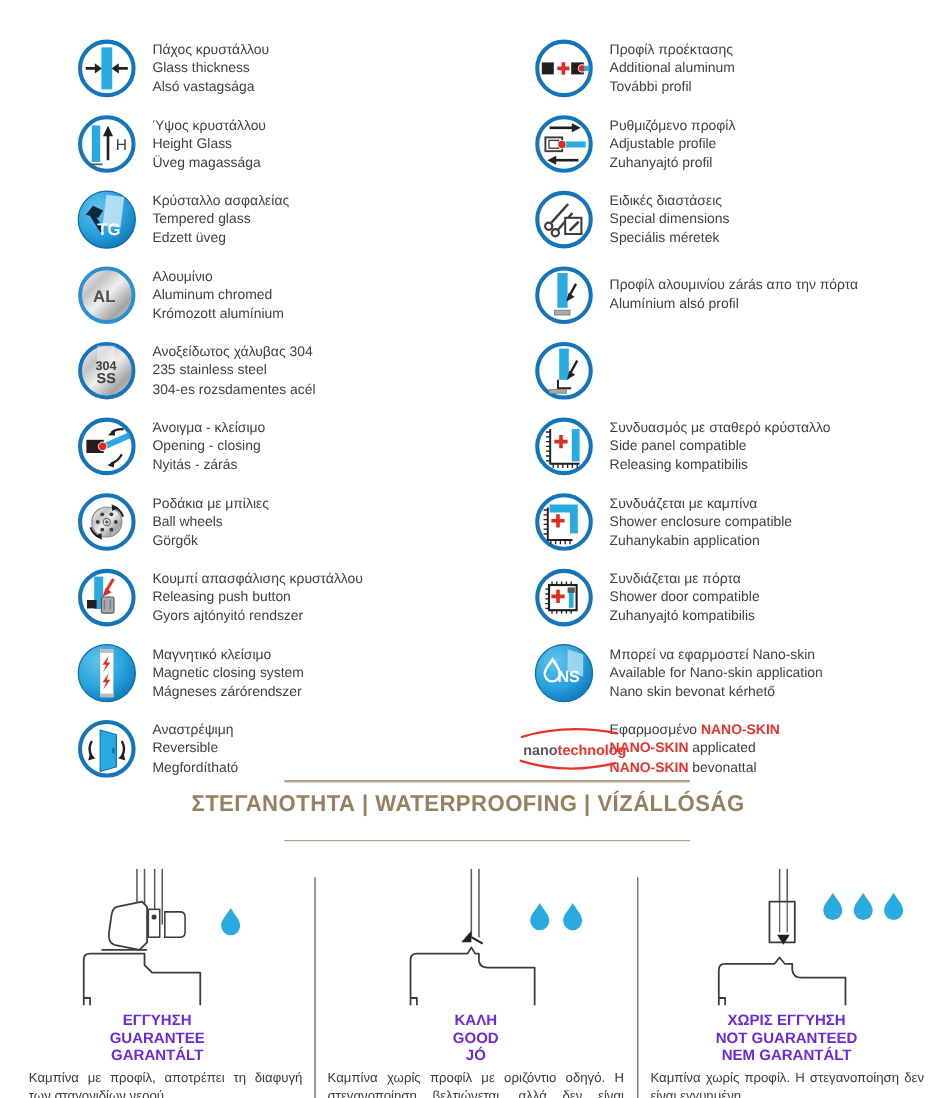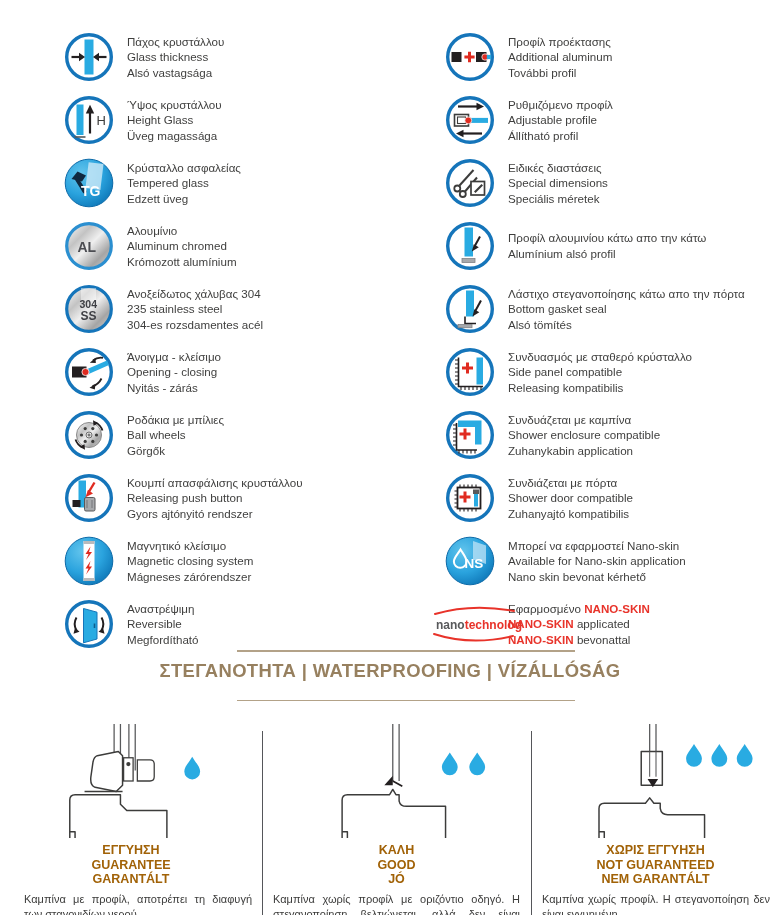--- a/index.html
+++ b/index.html
@@ -26,21 +26,21 @@
     transform:scaleX(.97);
   }
   .wp-divider{position:absolute;top:731px;height:184px;width:1px;background:#55565a}
   #wp-divider-1{left:262px}
   #wp-divider-2{left:531px}
   .wp-col{position:absolute;top:724px}
   #wp-col-0{left:0;width:262px}
   #wp-col-1{left:262px;width:269px}
   #wp-col-2{left:531px;width:249px}
   .wp-fig{display:flex;justify-content:center}
-  .wp-label{text-align:center;font-weight:bold;font-size:12.5px;line-height:14.6px;margin-top:5px;color:#a16207}
+  .wp-label{text-align:center;font-weight:bold;font-size:12.5px;line-height:14.6px;margin-top:5px;color:#6d28d9}
   .wp-text{font-size:11px;line-height:15px;text-align:justify;margin-top:5px;color:#3c3c3b}
   #wp-col-0 .wp-text{padding:0 10px 0 24px}
   #wp-col-1 .wp-text{padding:0 11px}
   #wp-col-2 .wp-text{padding:0 10px 0 11px}
 </style>
 </head>
 <body>
 
 <svg width="0" height="0" style="position:absolute">
   <defs>
@@ -266,21 +266,21 @@
           <path d="M18.5,34.8 L11,38.5 L18.5,42.2 Z" fill="#231f20"></path>
           <rect x="9.5" y="19.5" width="14" height="11.5" fill="#fff" stroke="#3c3c3b" stroke-width="1.6"></rect>
           <rect x="12.5" y="22" width="8" height="6.5" fill="#fff" stroke="#3c3c3b" stroke-width="1.1"></rect>
           <rect x="25" y="22.9" width="18" height="5" fill="#29abe2"></rect>
           <circle cx="23.3" cy="25.4" r="3.4" fill="#e02b20" stroke="#fff" stroke-width="0.7"></circle>
         </svg>
       </span>
       <div class="lines">
         <div>Ρυθμιζόμενο προφίλ</div>
         <div>Adjustable profile</div>
-        <div>Állítható profil</div>
+        <div>Zuhanyajtó profil</div>
       </div>
     </div>
     <div class="entry">
       <span class="icon-cell">
         <svg width="50" height="50" viewBox="0 0 50 50">
           <circle cx="25" cy="25" r="22.3" fill="#fff" stroke="#1575ba" stroke-width="3.4"></circle>
           <path d="M14.5,27.5 L28.5,12" stroke="#3c3c3b" stroke-width="2"></path>
           <path d="M20,33.5 L32,19.5" stroke="#3c3c3b" stroke-width="2"></path>
           <circle cx="12.3" cy="30.5" r="3" fill="none" stroke="#3c3c3b" stroke-width="1.8"></circle>
           <circle cx="17.8" cy="36" r="3" fill="none" stroke="#3c3c3b" stroke-width="1.8"></circle>
@@ -298,40 +298,35 @@
       <span class="icon-cell">
         <svg width="50" height="50" viewBox="0 0 50 50">
           <circle cx="25" cy="25" r="22.3" fill="#fff" stroke="#1575ba" stroke-width="3.4"></circle>
           <rect x="19.5" y="6.5" width="8.5" height="29" fill="#29abe2"></rect>
           <path d="M35,15.5 L29.5,25.5" stroke="#231f20" stroke-width="2"></path>
           <path d="M26.8,30.5 L28.8,23.2 L33.8,26.2 Z" fill="#231f20"></path>
           <rect x="17" y="37.5" width="13" height="4" fill="#a7a9ac" stroke="#808285" stroke-width="0.8"></rect>
         </svg>
       </span>
       <div class="lines">
-        <div>Προφίλ αλουμινίου κάτω απο την κάτω</div>
+        <div>Προφίλ αλουμινίου zárás απο την πόρτα</div>
         <div>Alumínium alsó profil</div>
       </div>
     </div>
     <div class="entry">
       <span class="icon-cell">
         <svg width="50" height="50" viewBox="0 0 50 50">
           <circle cx="25" cy="25" r="22.3" fill="#fff" stroke="#1575ba" stroke-width="3.4"></circle>
           <rect x="21" y="6.5" width="8" height="26" fill="#29abe2"></rect>
           <path d="M20,32.5 V39.5 H31" fill="none" stroke="#231f20" stroke-width="1.6"></path>
           <rect x="13" y="40.5" width="14" height="3.2" fill="#a7a9ac" stroke="#808285" stroke-width="0.8"></rect>
           <path d="M36,16.5 L30,27.5" stroke="#231f20" stroke-width="2"></path>
           <path d="M27.5,32.5 L29.3,25.2 L34.3,28.2 Z" fill="#231f20"></path>
         </svg>
       </span>
-      <div class="lines">
-        <div>Λάστιχο στεγανοποίησης κάτω απο την πόρτα</div>
-        <div>Bottom gasket seal</div>
-        <div>Alsó tömítés</div>
-      </div>
     </div>
     <div class="entry">
       <span class="icon-cell">
         <svg width="50" height="50" viewBox="0 0 50 50">
           <circle cx="25" cy="25" r="22.3" fill="#fff" stroke="#1575ba" stroke-width="3.4"></circle>
           <path d="M13.5,10.5 V39.5 H38" fill="none" stroke="#231f20" stroke-width="1.6"></path>
           <path d="M13.5,13h-3.5M13.5,17h-3.5M13.5,21h-3.5M13.5,25h-3.5M13.5,29h-3.5M13.5,33h-3.5M13.5,37h-3.5" stroke="#231f20" stroke-width="1.1"></path>
           <path d="M16,39.5v3.5M20,39.5v3.5M24,39.5v3.5M28,39.5v3.5M32,39.5v3.5M36,39.5v3.5" stroke="#231f20" stroke-width="1.1"></path>
           <path d="M21,15.5 h3 v4 h4 v3 h-4 v4 h-3 v-4 h-4 v-3 h4 Z" fill="#e02b20"></path>
           <rect x="31.5" y="10.5" width="6.5" height="27" fill="#29abe2"></rect>

